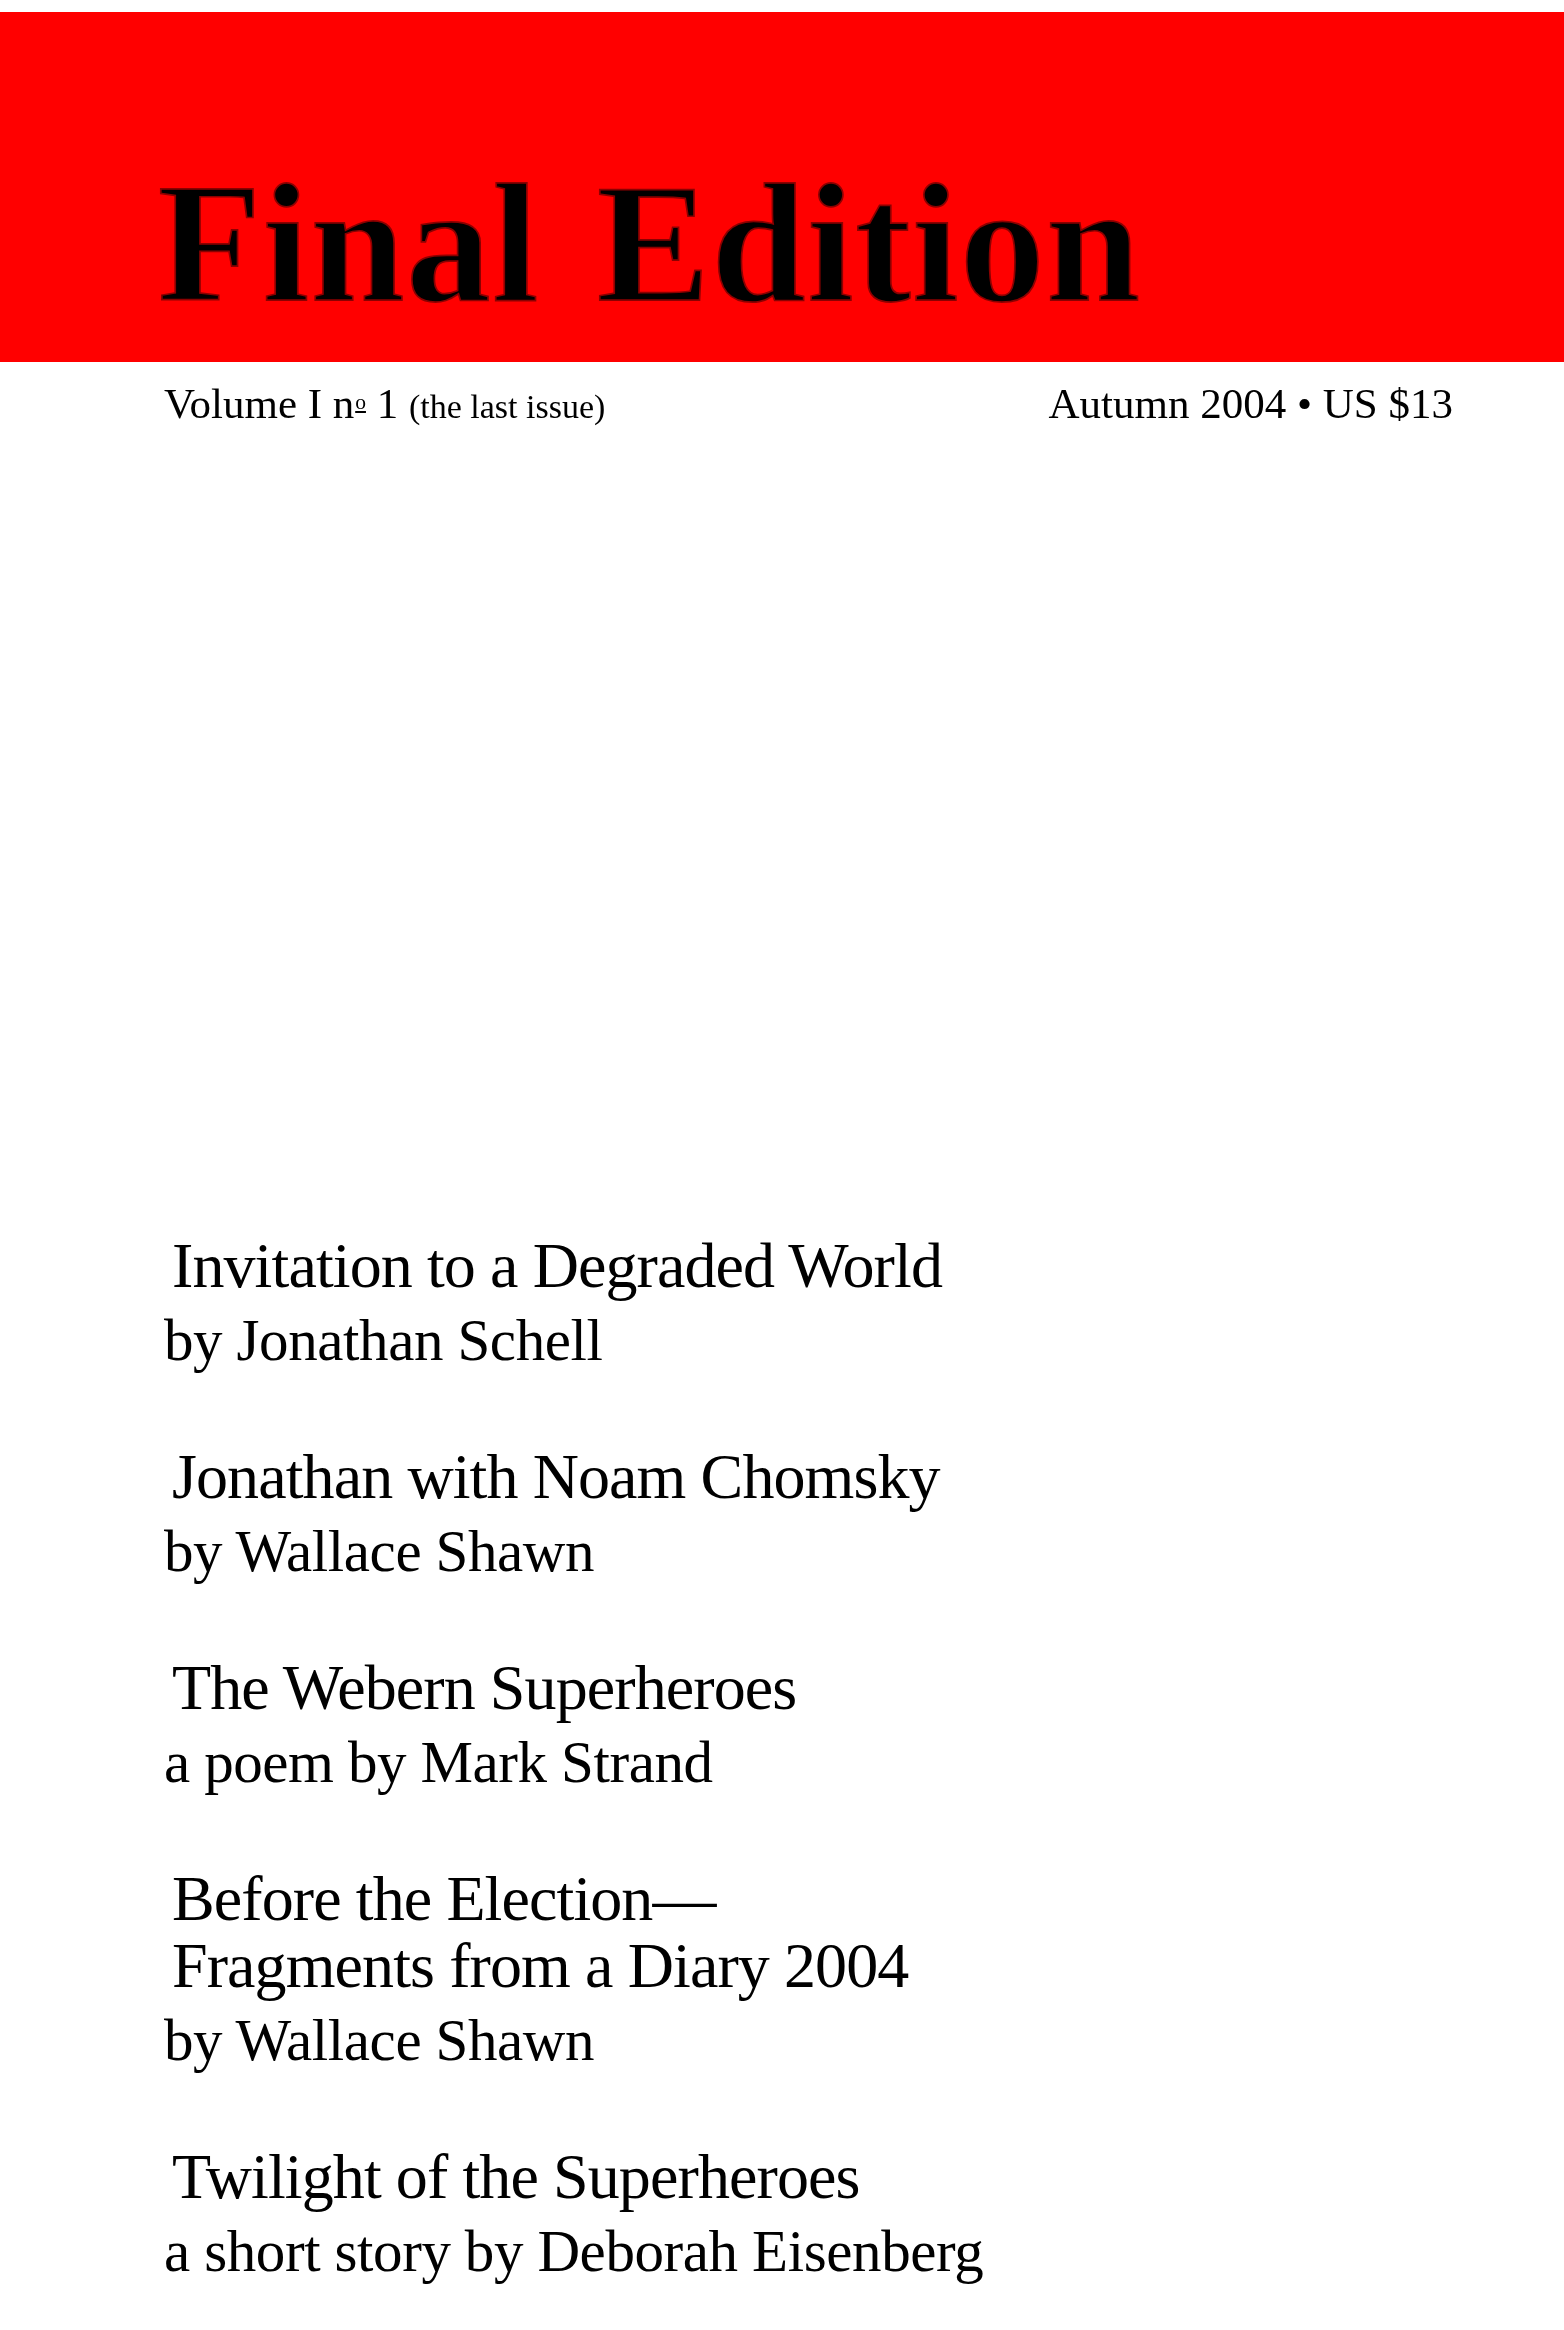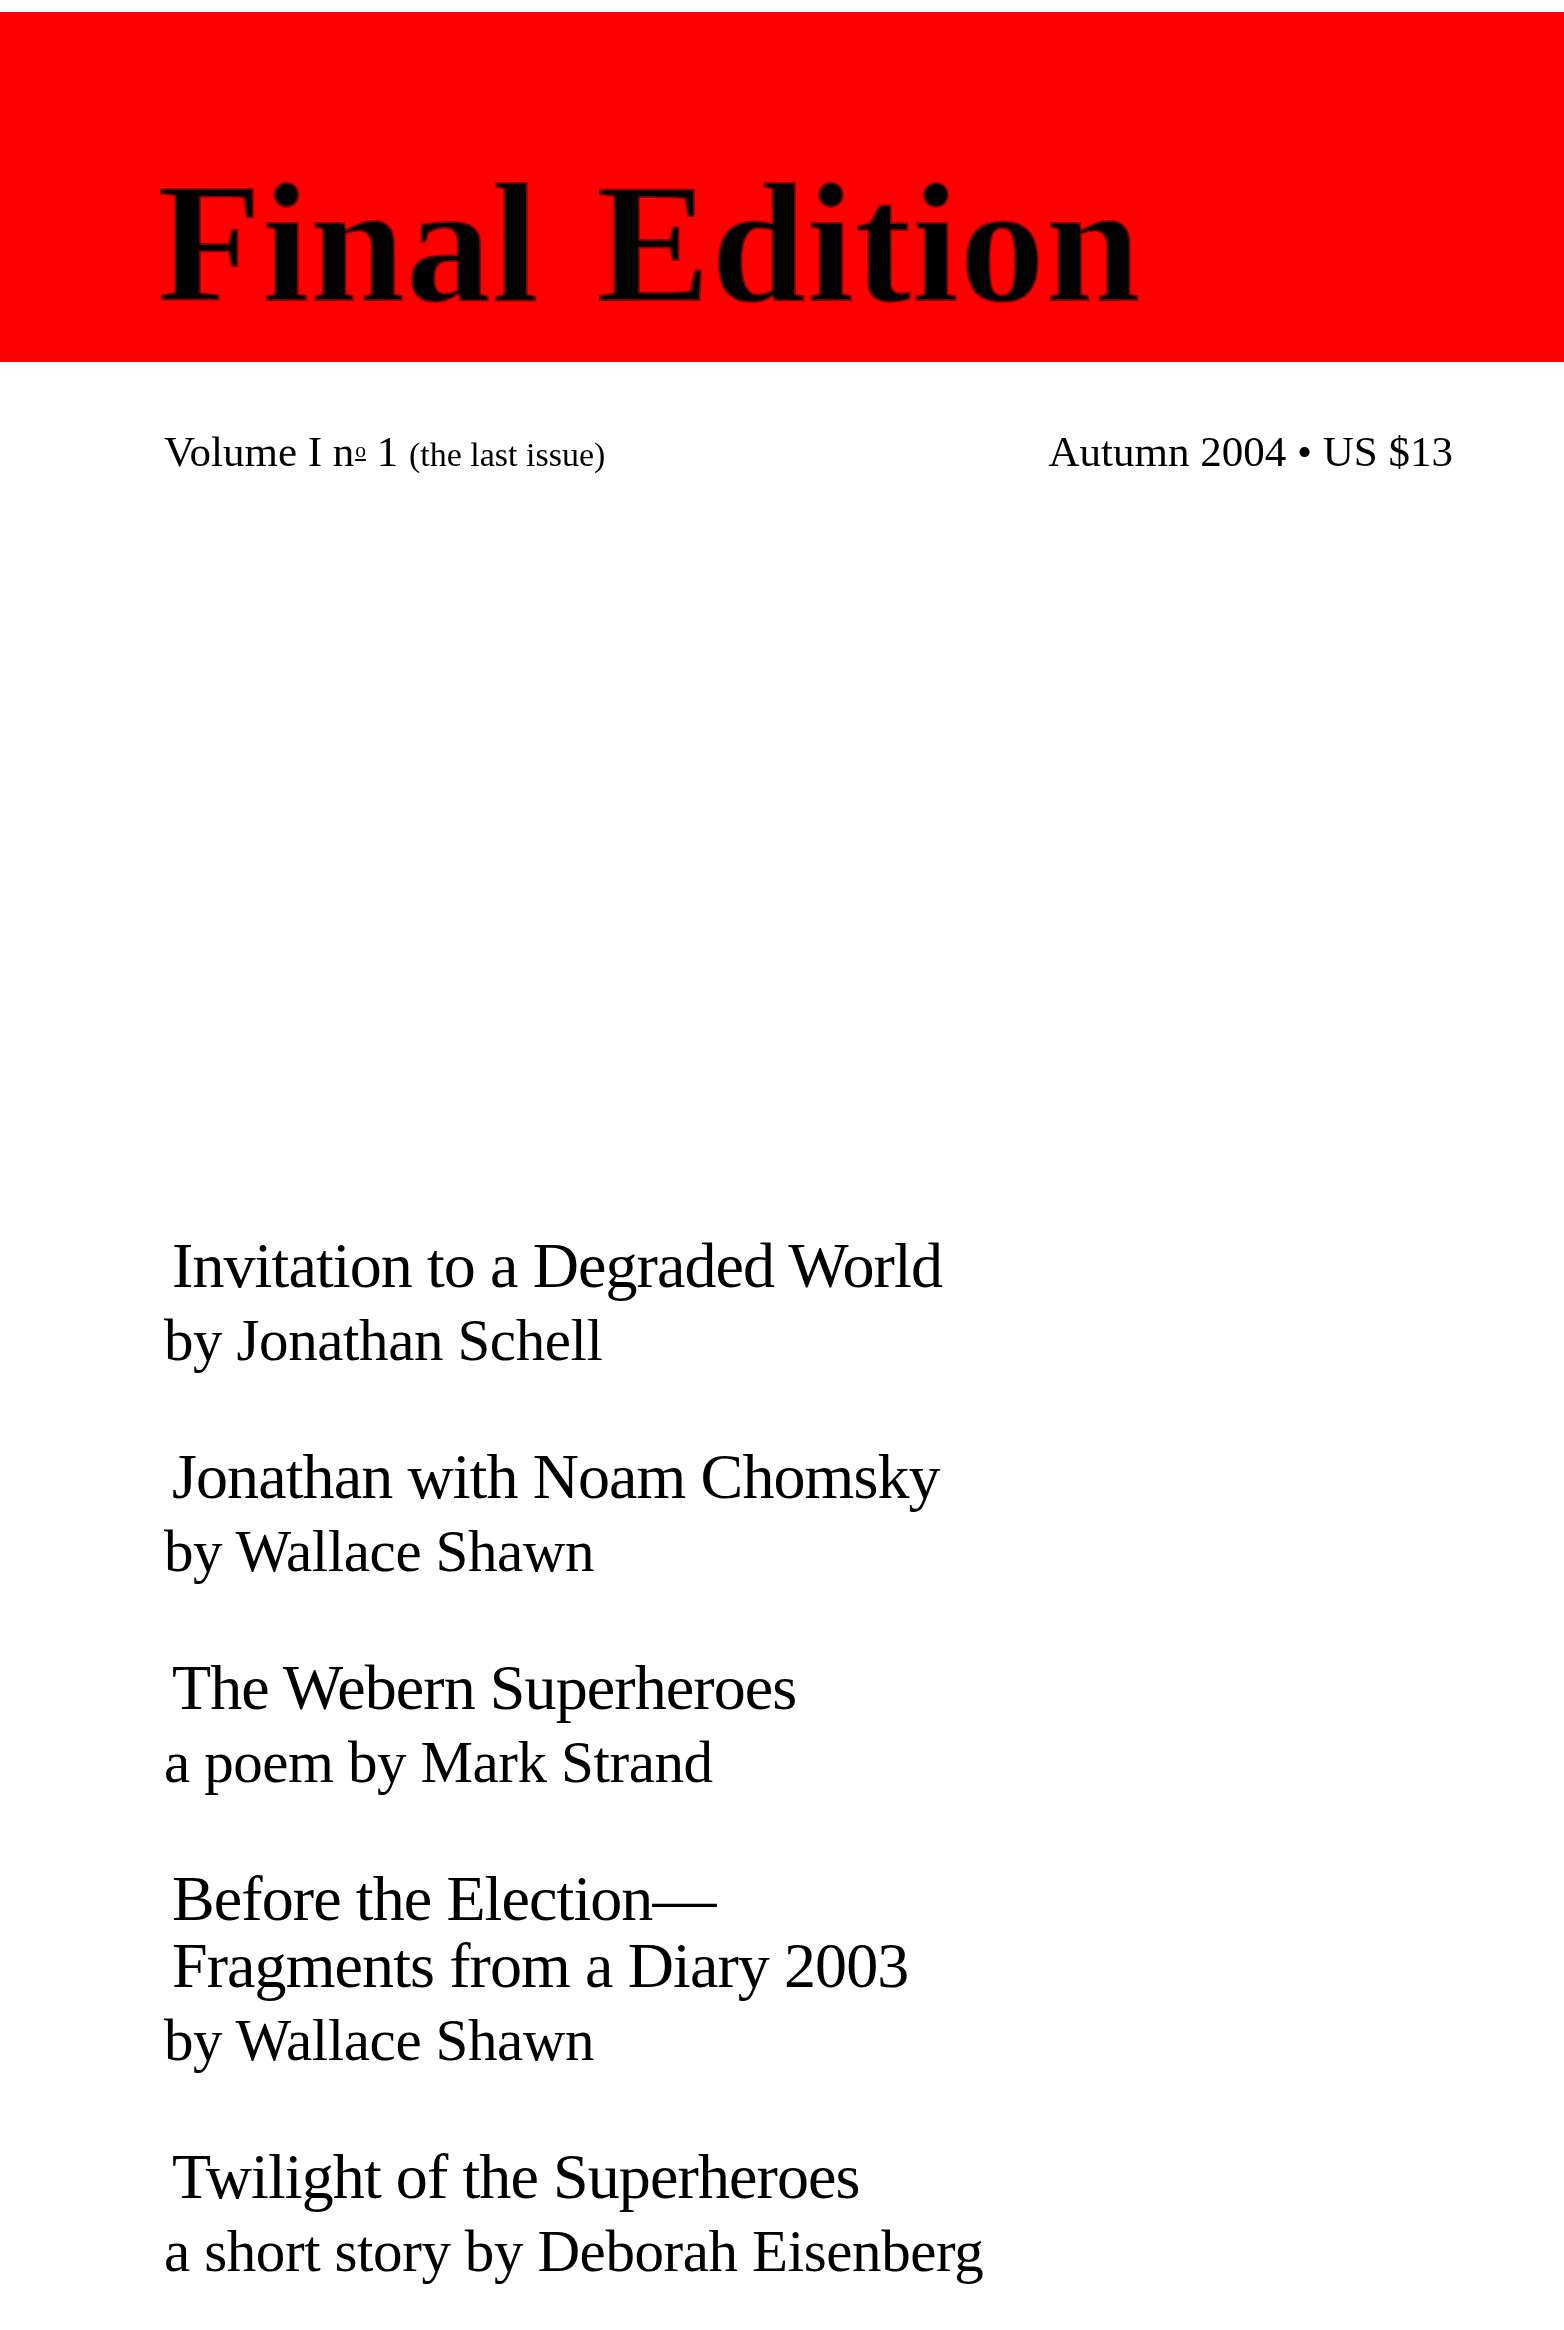--- a/index.html
+++ b/index.html
@@ -50,21 +50,20 @@
     position: absolute;
     top: 380px;
     left: 164px;
     right: 112px;
     display: flex;
     justify-content: space-between;
     align-items: baseline;
     font-size: 43px;
     line-height: 1.1;
     white-space: nowrap;
-    margin-top: 48px;
   }
   .issue-note { font-size: 34px; }
   .numero { letter-spacing: 0; }
   .numero-o {
     display: inline-block;
     font-size: 21.5px;
     text-decoration: underline;
     text-underline-offset: 1.7px;
     vertical-align: 9.5px;
     margin-left: 0.9px;
@@ -135,21 +134,21 @@
     <section class="entry">
       <h2 class="entry-title">
         <span class="title-line">The Webern Superheroes</span>
       </h2>
       <p class="entry-byline">a poem by Mark Strand</p>
     </section>
 
     <section class="entry">
       <h2 class="entry-title">
         <span class="title-line">Before the Election—</span>
-        <span class="title-line">Fragments from a Diary 2003</span>
+        <span class="title-line">Fragments from a Diary 2004</span>
       </h2>
       <p class="entry-byline">by Wallace Shawn</p>
     </section>
 
     <section class="entry">
       <h2 class="entry-title">
         <span class="title-line">Twilight of the Superheroes</span>
       </h2>
       <p class="entry-byline">a short story by Deborah Eisenberg</p>
     </section>

